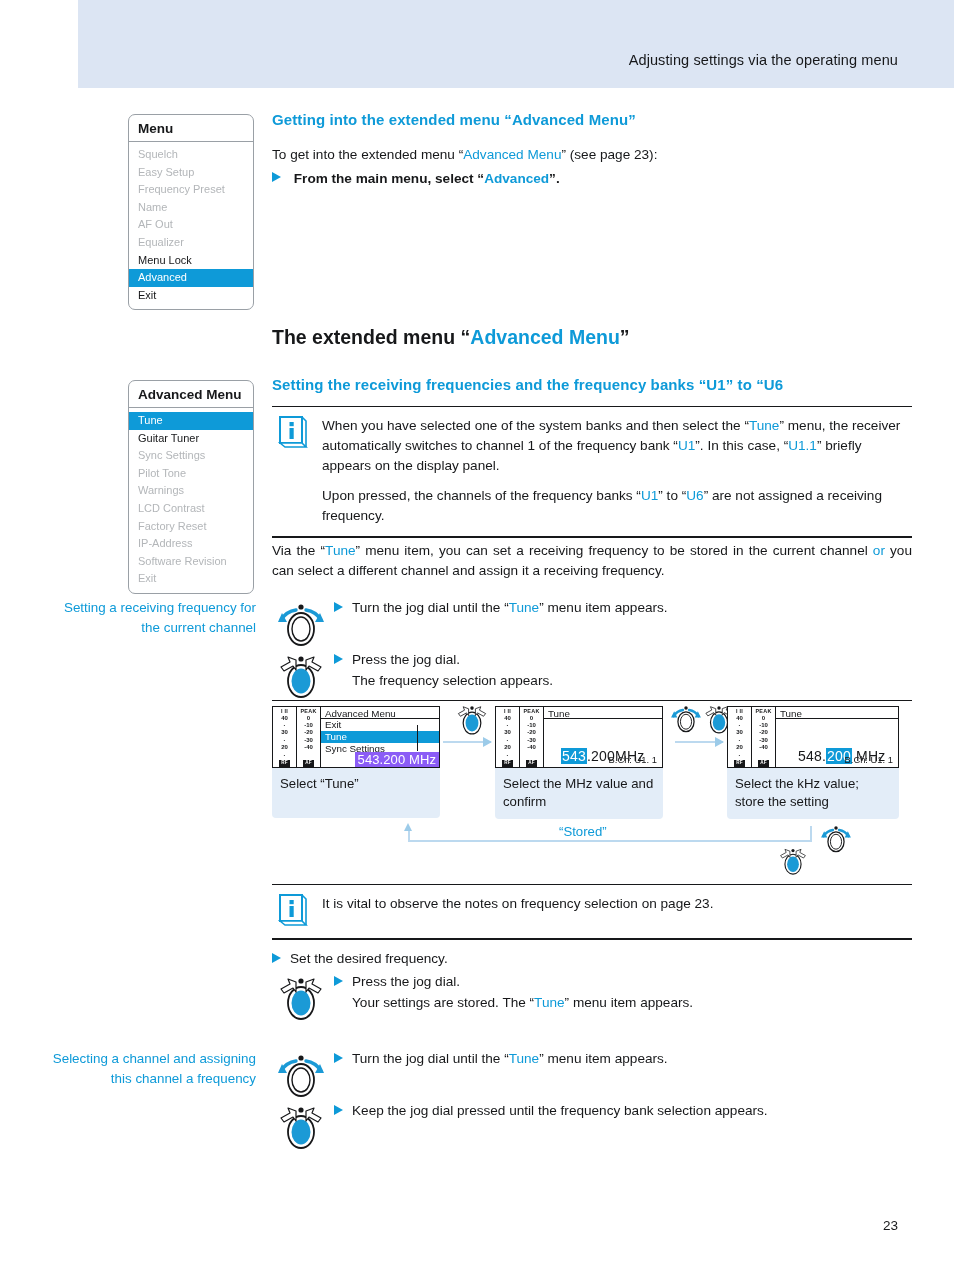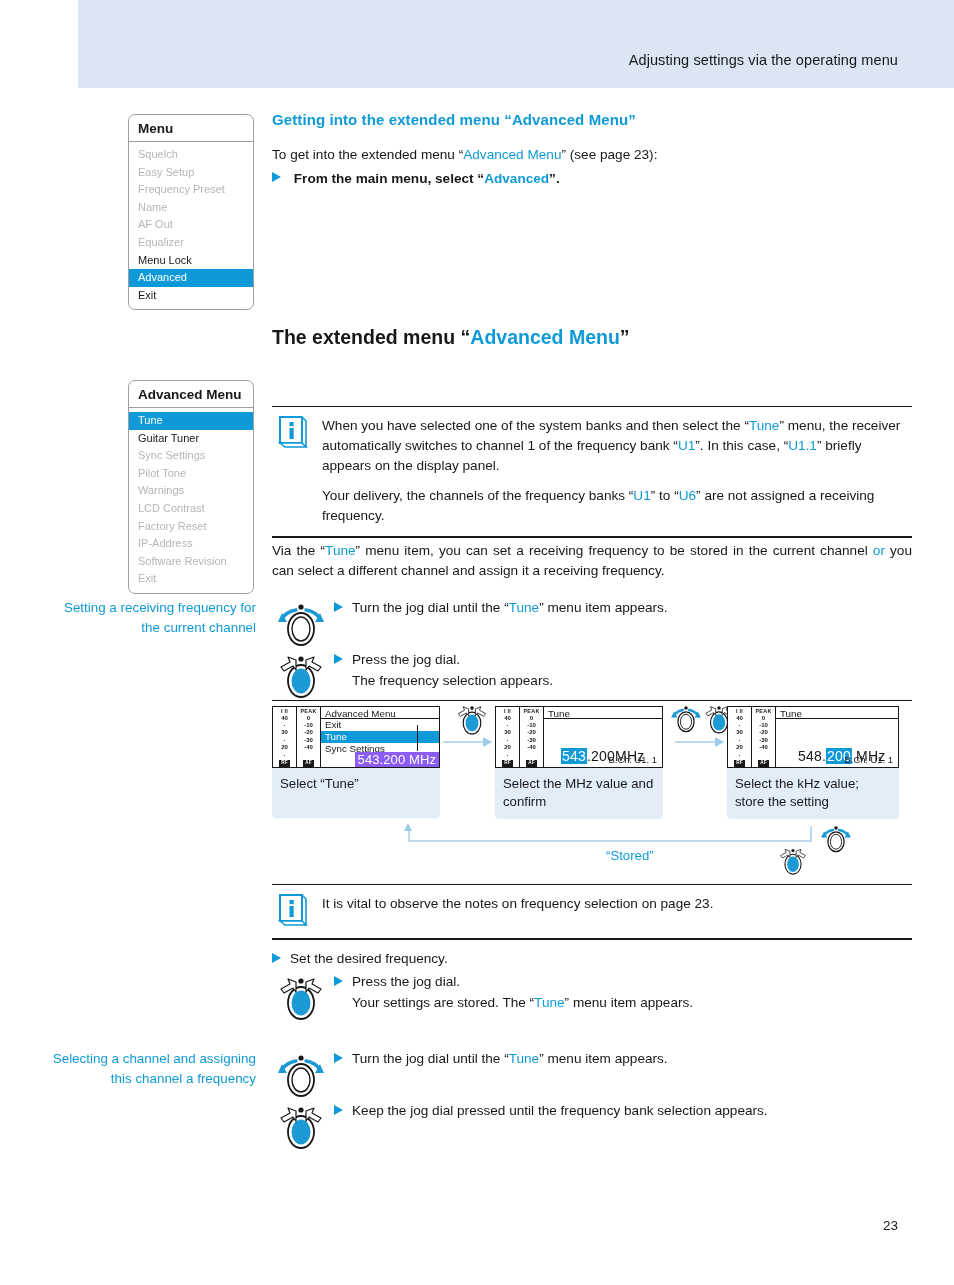--- a/index.html
+++ b/index.html
@@ -205,36 +205,37 @@
     <span class="tri"></span>
     <span style="margin-left:9px;font-weight:bold;">
       <span>From the main menu, select “</span><span class="accent">Advanced</span><span>”.</span>
     </span>
   </div>
 
   <div class="h-big" style="left:272px;top:326px;">
     <span>The extended menu “</span><span class="accent">Advanced Menu</span><span>”</span>
   </div>
 
+  <div class="h-sub" style="left:272px;top:376px;">Setting the receiving frequencies and the frequency banks “U1” to “U6</div>
 
   <div class="note" style="left:272px;top:406px;width:640px;">
     <div class="rule"></div>
     <div class="inner">
       <span class="ico-info">
         <svg width="30" height="34" viewBox="0 0 30 34">
           <path d="M2 1 H24 V27 H2 Z" fill="#ffffff" stroke="#0e9ad8" stroke-width="2"></path>
           <path d="M2 27 L7 31 H28 L24 27 Z" fill="#ffffff" stroke="#0e9ad8" stroke-width="1.6"></path>
           <path d="M24 1 L28 5 V31" fill="none" stroke="#0e9ad8" stroke-width="1.6"></path>
           <rect x="11.5" y="6" width="4.2" height="4.2" fill="#0e9ad8"></rect>
           <rect x="11.5" y="12" width="4.2" height="11" fill="#0e9ad8"></rect>
         </svg>
       </span>
       <div class="txt">
         <p><span>When you have selected one of the system banks and then select the “</span><span class="accent">Tune</span><span>” menu, the receiver automatically switches to channel 1 of the frequency bank “</span><span class="accent">U1</span><span>”. In this case, “</span><span class="accent">U1.1</span><span>” briefly appears on the display panel.</span></p>
-        <p><span>Your delivery, the channels of the frequency banks “</span><span class="accent">U1</span><span>” to “</span><span class="accent">U6</span><span>” are not assigned a receiving frequency.</span></p>
+        <p><span>Upon pressed, the channels of the frequency banks “</span><span class="accent">U1</span><span>” to “</span><span class="accent">U6</span><span>” are not assigned a receiving frequency.</span></p>
       </div>
     </div>
     <div class="rule"></div>
   </div>
 
   <div class="body-p" style="left:272px;top:541px;width:640px;">
     <span>Via the “</span><span class="accent">Tune</span><span>” menu item, you can set a receiving frequency to be stored in the current channel </span><span class="accent">or</span><span> you can select a different channel and assign it a receiving frequency.</span>
   </div>
 
   <div class="marginnote" style="left:60px;top:598px;width:196px;">Setting a receiving frequency for the current channel</div>
@@ -392,21 +393,21 @@
     </div>
     <div class="fcaption">Select the kHz value; store the setting</div>
   </div>
 
   <div class="loop" style="left:400px;top:826px;width:412px;height:24px;">
     <div class="lh" style="left:8px;top:14px;width:404px;"></div>
     <div class="lv" style="left:8px;top:4px;height:12px;"></div>
     <div class="lv" style="left:410px;top:0px;height:16px;"></div>
     <div class="uptip" style="left:4px;top:-3px;"></div>
   </div>
-  <div class="stored-label" style="left:559px;top:848px;margin-left:47px;">“Stored”</div>
+  <div class="stored-label" style="left:559px;top:824px;">“Stored”</div>
 
   <div style="position:absolute;left:775px;top:845px;">
     <svg width="36" height="31" viewBox="0 0 58 50">
       <ellipse cx="29" cy="31" rx="13" ry="16" fill="#ffffff" stroke="#17181a" stroke-width="1.8"></ellipse>
       <ellipse cx="29" cy="31" rx="9.5" ry="12.5" fill="#1b9ad6"></ellipse>
       <circle cx="29" cy="9" r="2.6" fill="#17181a"></circle>
       <path d="M24 10 L16 7 L18 12 L9 17 L12 21 L21 16 L24 20 Z" fill="#ffffff" stroke="#17181a" stroke-width="1.2" stroke-linejoin="round"></path>
       <path d="M34 10 L42 7 L40 12 L49 17 L46 21 L37 16 L34 20 Z" fill="#ffffff" stroke="#17181a" stroke-width="1.2" stroke-linejoin="round"></path>
     </svg>
   </div>

